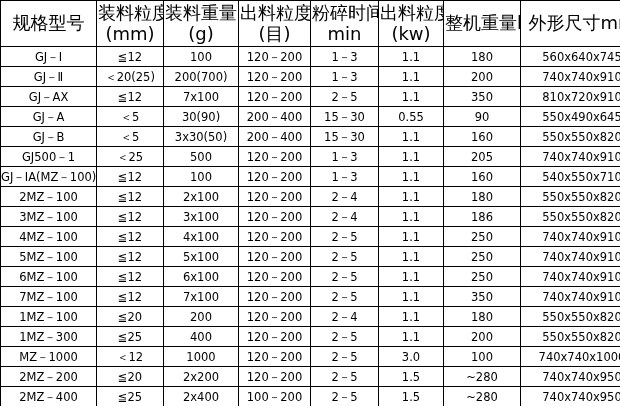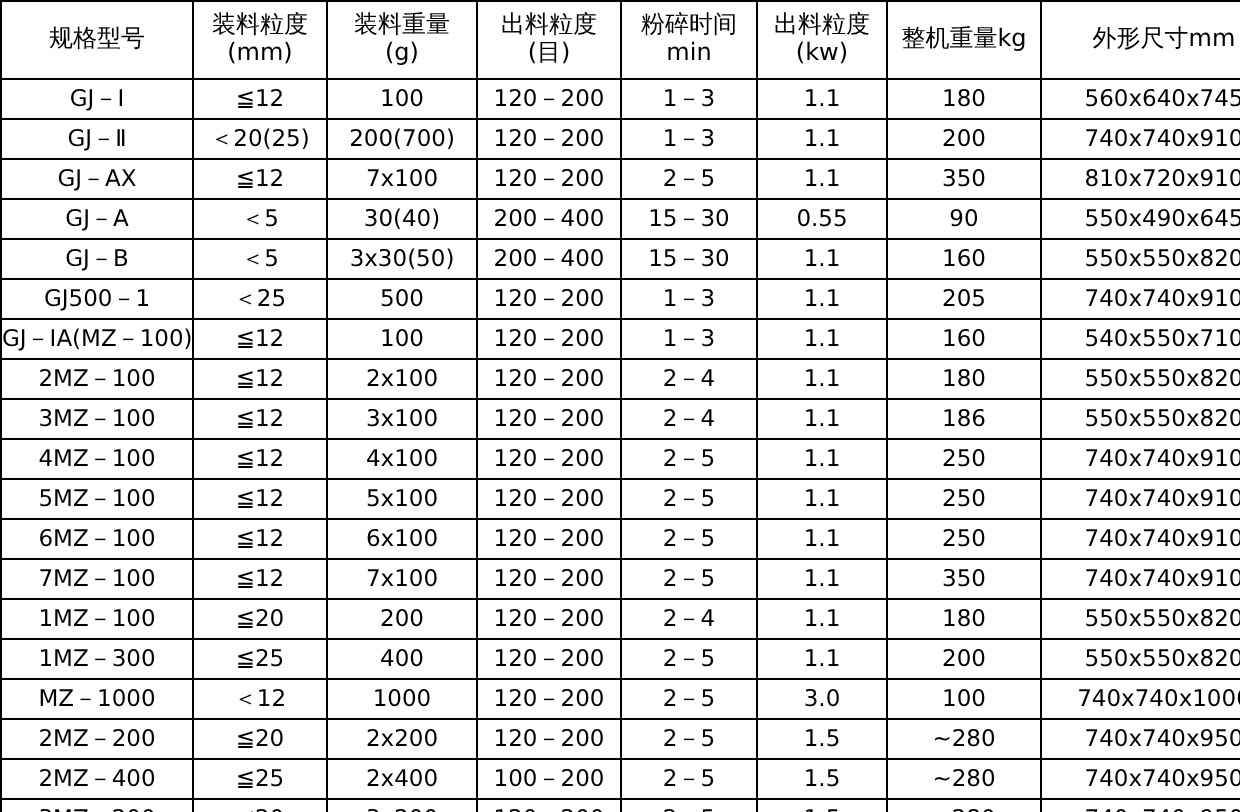--- a/index.html
+++ b/index.html
@@ -25,21 +25,21 @@
     text-align: center;
     vertical-align: middle;
     font-size: 11px;
     line-height: 1.1;
     padding: 0;
     height: 19px;
     white-space: nowrap;
     overflow: hidden;
   }
   #spec-table thead th {
-    font-size: 12px;
+    font-size: 18px;
     font-weight: normal;
     height: 34px;
     padding: 2px 1px;
     line-height: 1.15;
   }
   #spec-table tbody td {
     font-size: 11.5px;
   }
   
   .c0 { width: 93px; }
@@ -115,21 +115,21 @@
         <td class="c2">7x100</td>
         <td class="c3">120－200</td>
         <td class="c4">2－5</td>
         <td class="c5">1.1</td>
         <td class="c6">350</td>
         <td class="c7">810x720x910</td>
       </tr>
       <tr>
         <td class="c0">GJ－A</td>
         <td class="c1">＜5</td>
-        <td class="c2">30(40)</td>
+        <td class="c2">30(90)</td>
         <td class="c3">200－400</td>
         <td class="c4">15－30</td>
         <td class="c5">0.55</td>
         <td class="c6">90</td>
         <td class="c7">550x490x645</td>
       </tr>
       <tr>
         <td class="c0">GJ－B</td>
         <td class="c1">＜5</td>
         <td class="c2">3x30(50)</td>

